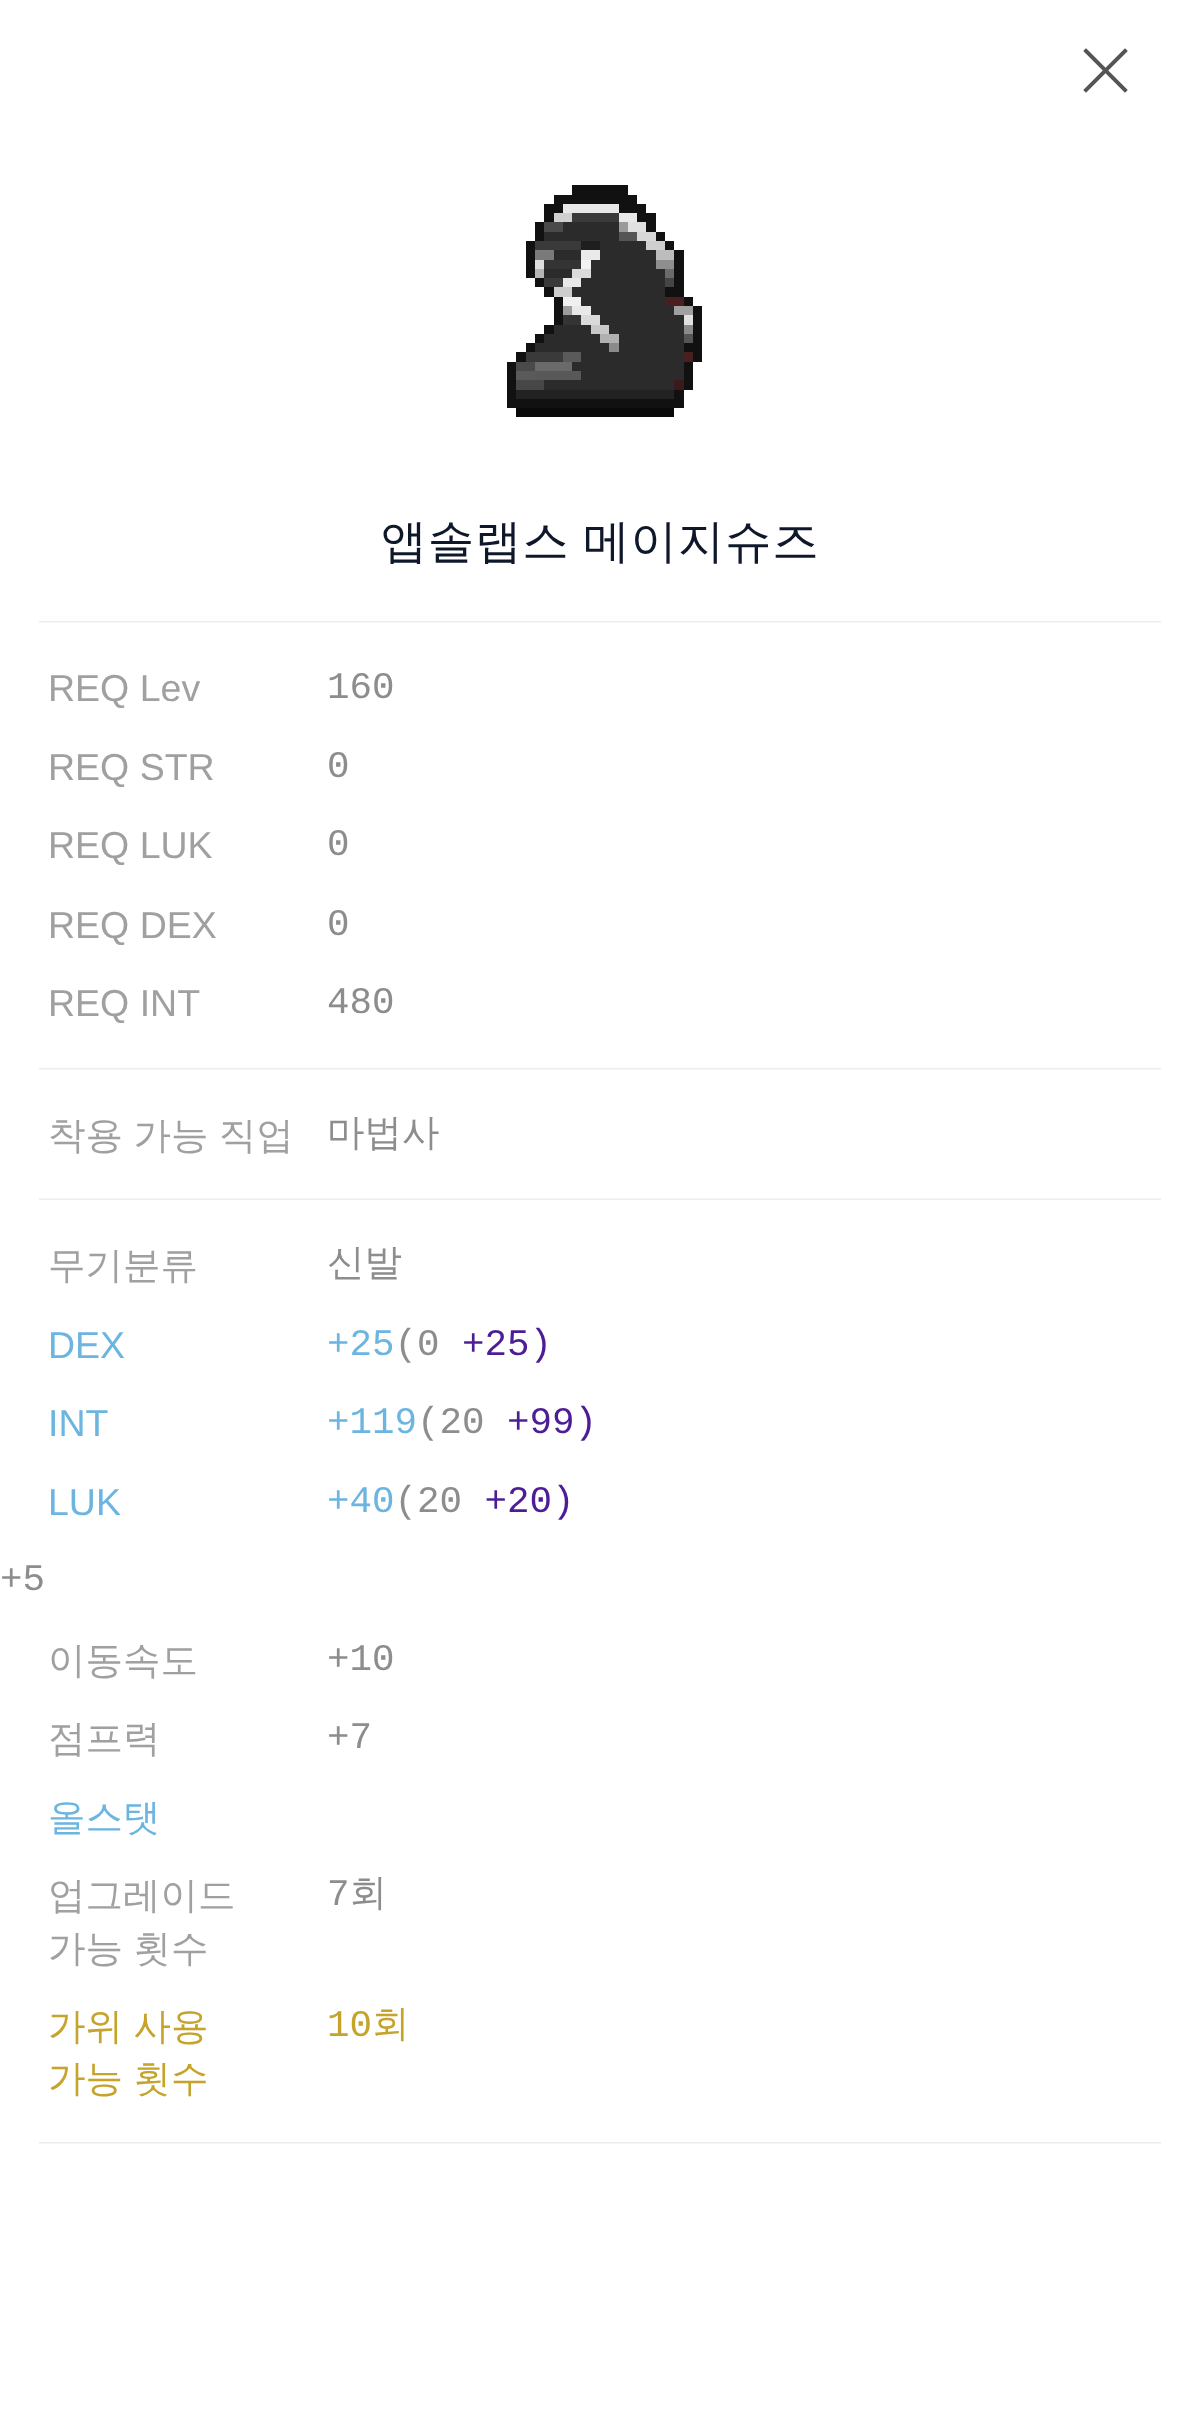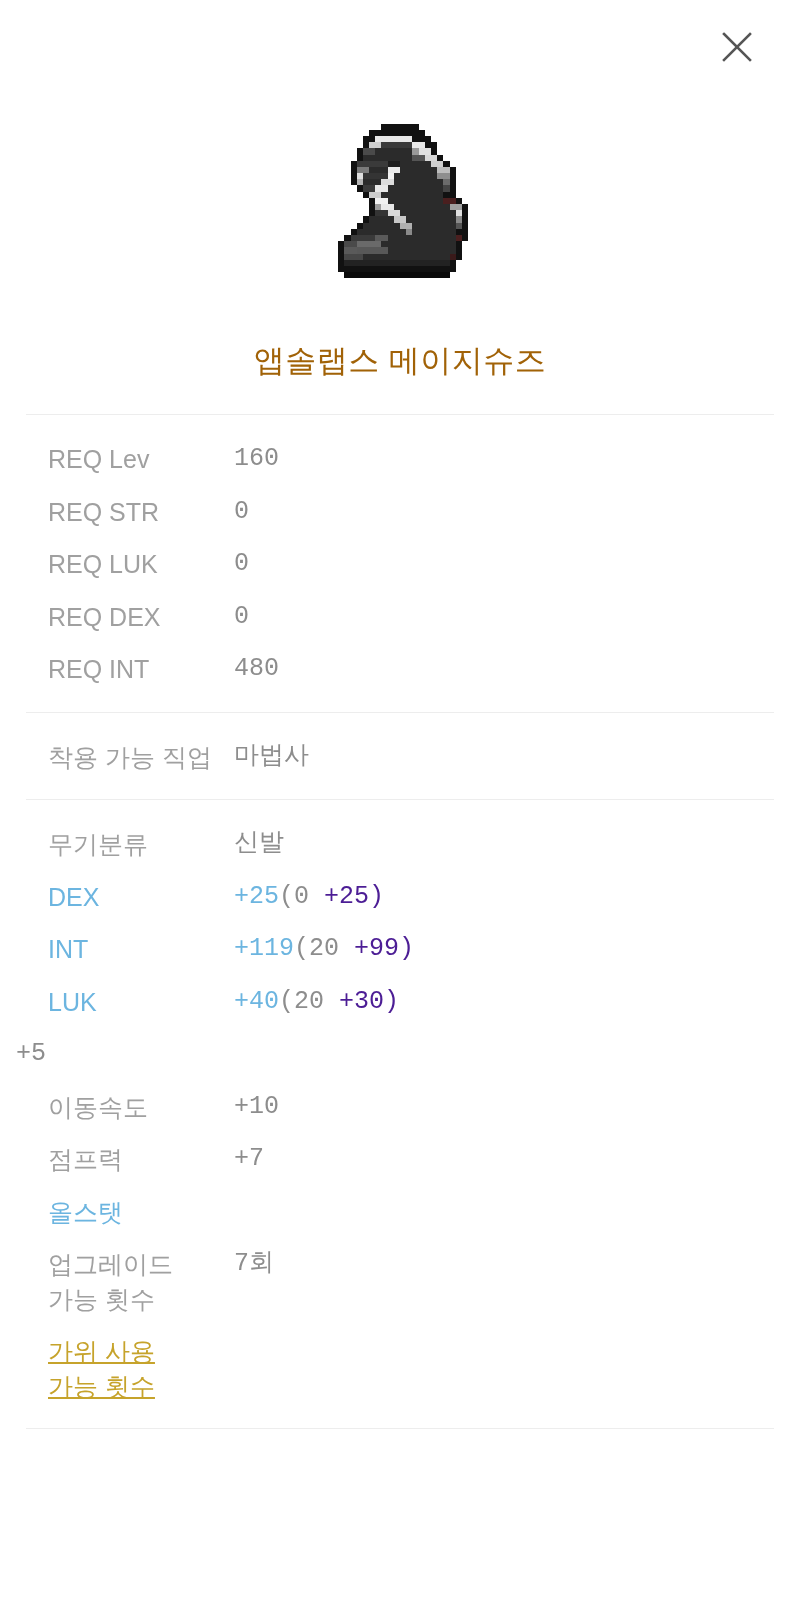--- a/index.html
+++ b/index.html
@@ -39,60 +39,60 @@
     display: block;
   }
 
   
   .item-title {
     position: absolute;
     top: 340px; left: 0; right: 0;
     text-align: center;
     font-size: 31px;
     letter-spacing: 0.5px;
-    color: #a16207;
+    color: #0f172a;
   }
 
   
   .body {
     position: absolute;
     top: 414px; left: 0; right: 0;
   }
   .divider {
     height: 1px;
     background: #ededed;
     margin: 0 26px;
   }
   .group { padding: 18px 0 16px 0; }
 
   .row {
     display: flex;
     align-items: flex-start;
-    padding: 9px 16px;
+    padding: 9px 0;
     min-height: 34px;
   }
   .row .label {
     width: 218px;
     flex: 0 0 218px;
     padding-left: 32px;
     font-size: 25px;
     line-height: 1.38;
     color: #a0a0a0;
     white-space: pre-line;
   }
   .row .value {
     flex: 1 1 auto;
     font-size: 25px;
     line-height: 1.38;
     color: #8d8d8d;
     white-space: pre-line;
     font-family: Liberation Mono, monospace;
   }
   .row .label.accent-blue { color: #6cb5e0; }
-  .row .label.accent-gold { color: #c6a32b; text-decoration: underline; }
+  .row .label.accent-gold { color: #c6a32b; }
   .row .value.accent-gold { color: #c6a32b; }
 
   .v-base  { color: #6cb5e0; }
   .v-paren { color: #8d8d8d; }
   .v-bonus { color: #4c1d95; }
 </style>
 </head>
 <body>
 
 <div class="screen">
@@ -272,21 +272,21 @@
         <div class="row">
           <div class="label accent-blue">DEX</div>
           <div class="value"><span class="v-base">+25</span><span class="v-paren">(0 </span><span class="v-bonus">+25)</span></div>
         </div>
         <div class="row">
           <div class="label accent-blue">INT</div>
           <div class="value"><span class="v-base">+119</span><span class="v-paren">(20 </span><span class="v-bonus">+99)</span></div>
         </div>
         <div class="row">
           <div class="label accent-blue">LUK</div>
-          <div class="value"><span class="v-base">+40</span><span class="v-paren">(20 </span><span class="v-bonus">+30)</span></div>
+          <div class="value"><span class="v-base">+40</span><span class="v-paren">(20 </span><span class="v-bonus">+20)</span></div>
         </div>
         <div class="row">
           <div class="value">+5</div>
         </div>
         <div class="row">
           <div class="label">이동속도</div>
           <div class="value">+10</div>
         </div>
         <div class="row">
           <div class="label">점프력</div>
@@ -296,18 +296,19 @@
           <div class="label accent-blue">올스탯</div>
         </div>
         <div class="row">
           <div class="label">업그레이드
 가능 횟수</div>
           <div class="value">7회</div>
         </div>
         <div class="row">
           <div class="label accent-gold">가위 사용
 가능 횟수</div>
+          <div class="value accent-gold">10회</div>
         </div>
       </div>
       <div class="divider"></div>
     </div>
 
 </div>
 
 </body></html>

